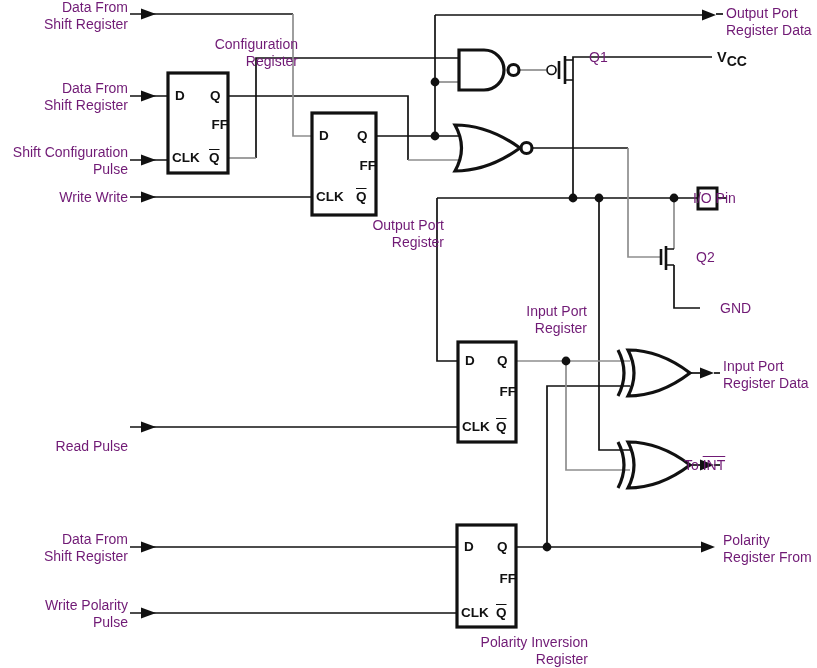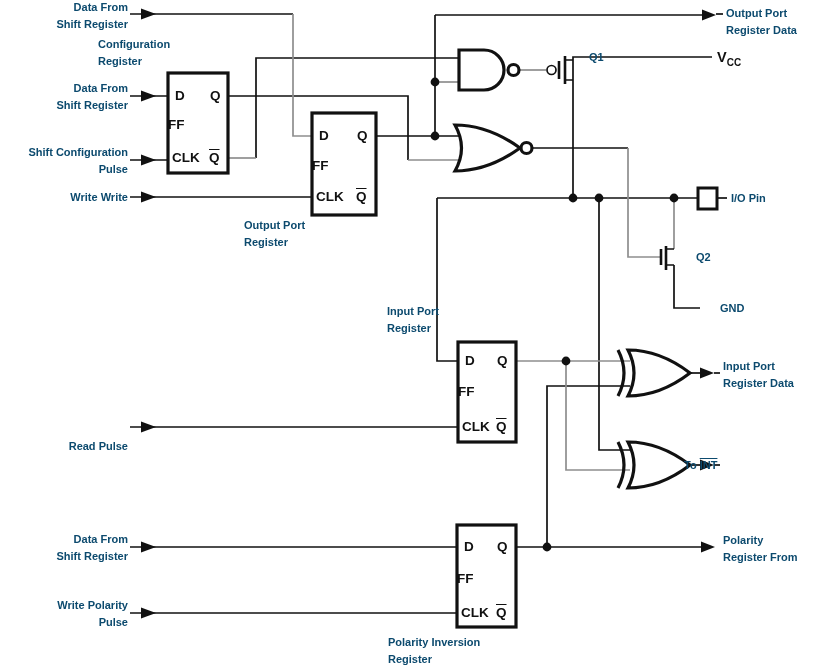--- a/index.html
+++ b/index.html
@@ -1,28 +1,28 @@
 <!DOCTYPE html>
 <html><head>
 <meta charset="utf-8">
 <style>
   html,body{margin:0;padding:0;background:#fff;}
   #stage{position:relative;width:817px;height:668px;background:#fff;overflow:hidden;
          font-family:"Liberation Sans","DejaVu Sans",sans-serif;}
   #wires{position:absolute;left:0;top:0;}
-  .lbl{position:absolute;font-size:11px;font-weight:bold;color:#0c4a6e;line-height:16.5px;
+  .lbl{position:absolute;font-size:14px;font-weight:normal;color:#701a75;line-height:16.5px;
        white-space:pre-line;}
   .in-lbl{left:0;width:128px;text-align:right;}
   .out-lbl{text-align:left;}
-  .ctr{text-align:left;}
+  .ctr{text-align:right;}
   .pin{position:absolute;font-size:13.5px;font-weight:bold;color:#111;
        transform:translateY(-50%);line-height:14px;}
   .ovl{text-decoration:overline;}
   .vcc{position:absolute;font-weight:bold;color:#111;font-size:14.5px;line-height:16px;}
-  .vcc sub{font-size:10px;}
+  .vcc sub{font-size:14px;}
 </style>
 </head>
 <body>
 
 <div id="stage">
 
   <svg id="wires" width="817" height="668" viewBox="0 0 817 668">
 
     <g stroke="#111" stroke-width="1.7" fill="none">
       <path d="M130,14 H293"></path>
@@ -165,21 +165,21 @@
   <div class="pin" style="left:464px;top:547px">D</div>
   <div class="pin" style="left:497px;top:547px">Q</div>
   <div class="pin ctr" style="left:457px;top:579px;width:59px">FF</div>
   <div class="pin" style="left:461px;top:613px">CLK</div>
   <div class="pin ovl" style="left:496px;top:613px">Q</div>
 
   <div class="lbl out-lbl" style="left:726px;top:5px">Output Port
 Register Data</div>
   <div class="vcc" style="left:717px;top:49px"><span>V</span><sub>CC</sub></div>
   <div class="lbl out-lbl" style="left:589px;top:49px">Q1</div>
-  <div class="lbl out-lbl" style="left:731px;top:190px">I/O Pin</div>
+  <div class="lbl out-lbl" style="left:693px;top:190px">I/O Pin</div>
   <div class="lbl out-lbl" style="left:696px;top:249px">Q2</div>
   <div class="lbl out-lbl" style="left:720px;top:300px">GND</div>
   <div class="lbl out-lbl" style="left:723px;top:358px">Input Port
 Register Data</div>
   <div class="lbl out-lbl" style="left:684px;top:457px"><span>To </span><span class="ovl">INT</span></div>
   <div class="lbl out-lbl" style="left:723px;top:532px">Polarity
 Register From</div>
 
 </div>
 

